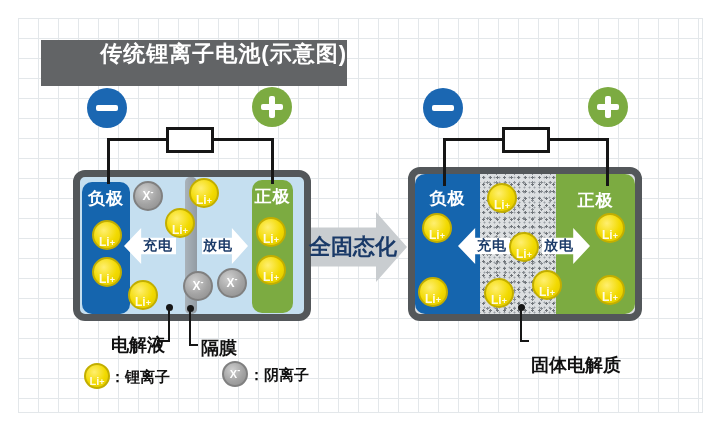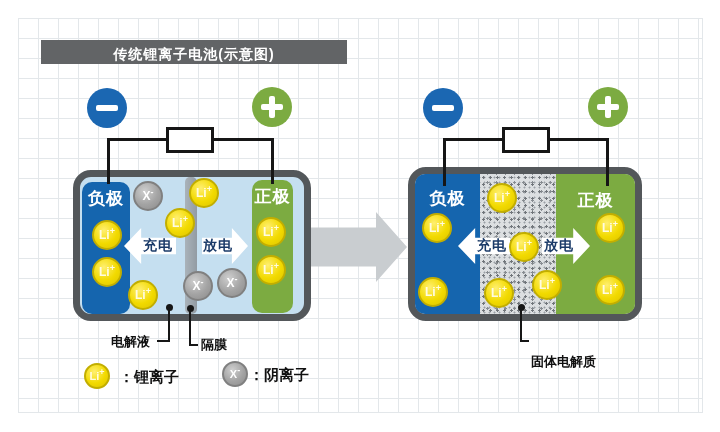--- a/index.html
+++ b/index.html
@@ -8,39 +8,39 @@
 
   
   .grid-panel { position:absolute; left:18px; top:18px; width:684px; height:394px;
     background-image:
       linear-gradient(to right,#e3e7ea 1px,transparent 1px),
       linear-gradient(to bottom,#e3e7ea 1px,transparent 1px);
     background-size:20px 20px;
     border-right:1px solid #e3e7ea; border-bottom:1px solid #e3e7ea; }
 
   
-  .header { position:absolute; top:40px; height:24px; line-height:28px; text-align:center;
-            color:#fff; font-weight:bold; font-size:14px; letter-spacing:1px; }
+  .header { position:absolute; top:40px; height:46px; line-height:28px; text-align:right;
+            color:#fff; font-weight:bold; font-size:22px; letter-spacing:1px; }
   #header-left  { left:41px;  width:306px; background:#626466; }
   #header-right { left:367px; width:310px; background:#1565ae; }
 
   
   .terminal { position:absolute; width:40px; height:40px; border-radius:50%; }
   .terminal.minus { background:#1b67b2; }
   .terminal.plus  { background:#7cab41; }
   .tbar-h { position:absolute; left:9px; top:17px; width:22px; height:6px; background:#fff; border-radius:2px; }
   .tbar-v { position:absolute; left:17px; top:9px; width:6px; height:22px; background:#fff; border-radius:2px; }
 
   
   .wire { position:absolute; background:#161616; }
   .resistor { position:absolute; width:48px; height:26px; background:#fff;
               border:3px solid #161616; box-sizing:border-box; }
 
   
-  .battery { position:absolute; box-sizing:border-box; border:7px solid #53575a; border-radius:18px; }
+  .battery { position:absolute; box-sizing:border-box; border:7px solid #53575a; border-radius:12px; }
   #battery-left  { left:73px;  top:170px; width:238px; height:151px; background:#c5dff0; }
   #battery-right { left:408px; top:167px; width:234px; height:154px; background:#dcdfe1; }
   .battery-inner { position:absolute; left:0; top:0; right:0; bottom:0; border-radius:10px; overflow:hidden; }
 
   .electrode { position:absolute; border-radius:10px; }
   .electrode.neg { background:#1565ae; }
   .electrode.pos { background:#7cab41; }
   #lb-neg { left:2px;   top:5px; width:48px; height:132px; }
   #lb-pos { left:172px; top:3px; width:41px; height:133px; }
   .separator-bar { position:absolute; left:105px; top:0; width:12px; height:137px; border-radius:5px;
@@ -74,30 +74,30 @@
     clip-path:polygon(0 22%,69% 22%,69% 0,100% 50%,69% 100%,69% 78%,0 78%); }
   #transform-label { position:absolute; left:304px; top:212px; width:98px; height:70px;
     display:flex; align-items:center; justify-content:center;
     font-size:22px; font-weight:bold; color:#1a3a68; }
 
   
   .ion { position:absolute; width:30px; height:30px; box-sizing:border-box; border-radius:50%;
          display:flex; align-items:center; justify-content:center;
          font-weight:bold; font-size:12px; line-height:1; }
   .ion.li { background:radial-gradient(circle at 38% 32%,#ffef70 0%,#f2da00 55%,#dcc400 100%);
-            border:2px solid #c2ae00; color:#fffbe2; }
+            border:2px solid #c2ae00; color:#fffbe2;align-items:flex-end; }
   .ion.x  { background:radial-gradient(circle at 38% 32%,#cfcfcf 0%,#a3a3a3 55%,#8c8c8c 100%);
             border:2px solid #808080; color:#ffffff; }
   .ion sup { font-size:9px; margin-top:-8px; }
   .ion.small { width:26px; height:26px; font-size:11px; }
 
   
   .note-line { position:absolute; background:#161616; }
   .dot { position:absolute; width:7px; height:7px; border-radius:50%; background:#161616; }
-  .note-label { position:absolute; font-weight:bold; font-size:13px; color:#111; white-space:nowrap; }
+  .note-label { position:absolute; font-weight:bold; font-size:18px; color:#111; white-space:nowrap; }
 
   .legend-label { position:absolute; font-weight:bold; font-size:15px; color:#111; white-space:nowrap; }
 </style>
 </head>
 <body>
 
 <div id="root">
 
   <div class="grid-panel"></div>
 
@@ -149,20 +149,21 @@
   <div class="wire" style="left:107px;top:138px;width:167px;height:3px;"></div>
   <div class="wire" style="left:107px;top:138px;width:3px;height:46px;"></div>
   <div class="wire" style="left:271px;top:138px;width:3px;height:46px;"></div>
   <div class="resistor" style="left:166px;top:127px;"></div>
 
   <div class="wire" style="left:443px;top:138px;width:166px;height:3px;"></div>
   <div class="wire" style="left:443px;top:138px;width:3px;height:48px;"></div>
   <div class="wire" style="left:606px;top:138px;width:3px;height:48px;"></div>
   <div class="resistor" style="left:502px;top:127px;"></div>
 
+  <div id="transform-label">全固态化</div>
 
   <div>
       <div class="ion x" style="left: 133px; top: 181px;">
         <span>X</span>
         <sup>-</sup>
       </div>
       <div class="ion li" style="left: 189px; top: 178px;">
         <span>Li</span>
         <sup>+</sup>
       </div>
@@ -246,21 +247,21 @@
 
   <div class="dot" style="left:518px;top:304px;"></div>
   <div class="note-line" style="left:520px;top:308px;width:2px;height:34px;"></div>
   <div class="note-line" style="left:520px;top:340px;width:9px;height:2px;"></div>
   <div class="note-label" style="left:531px;top:353px;">固体电解质</div>
 
   <div class="ion li small" style="left:84px;top:363px;">
     <span>Li</span>
       <sup>+</sup>
   </div>
-  <div class="legend-label" style="left:119px;top:368px;">：锂离子</div>
+  <div class="legend-label" style="left:110px;top:368px;">：锂离子</div>
 
   <div class="ion x small" style="left:222px;top:361px;">
     <span>X</span>
       <sup>-</sup>
   </div>
   <div class="legend-label" style="left:249px;top:366px;">：阴离子</div>
 
 </div>
 
 </body></html>

